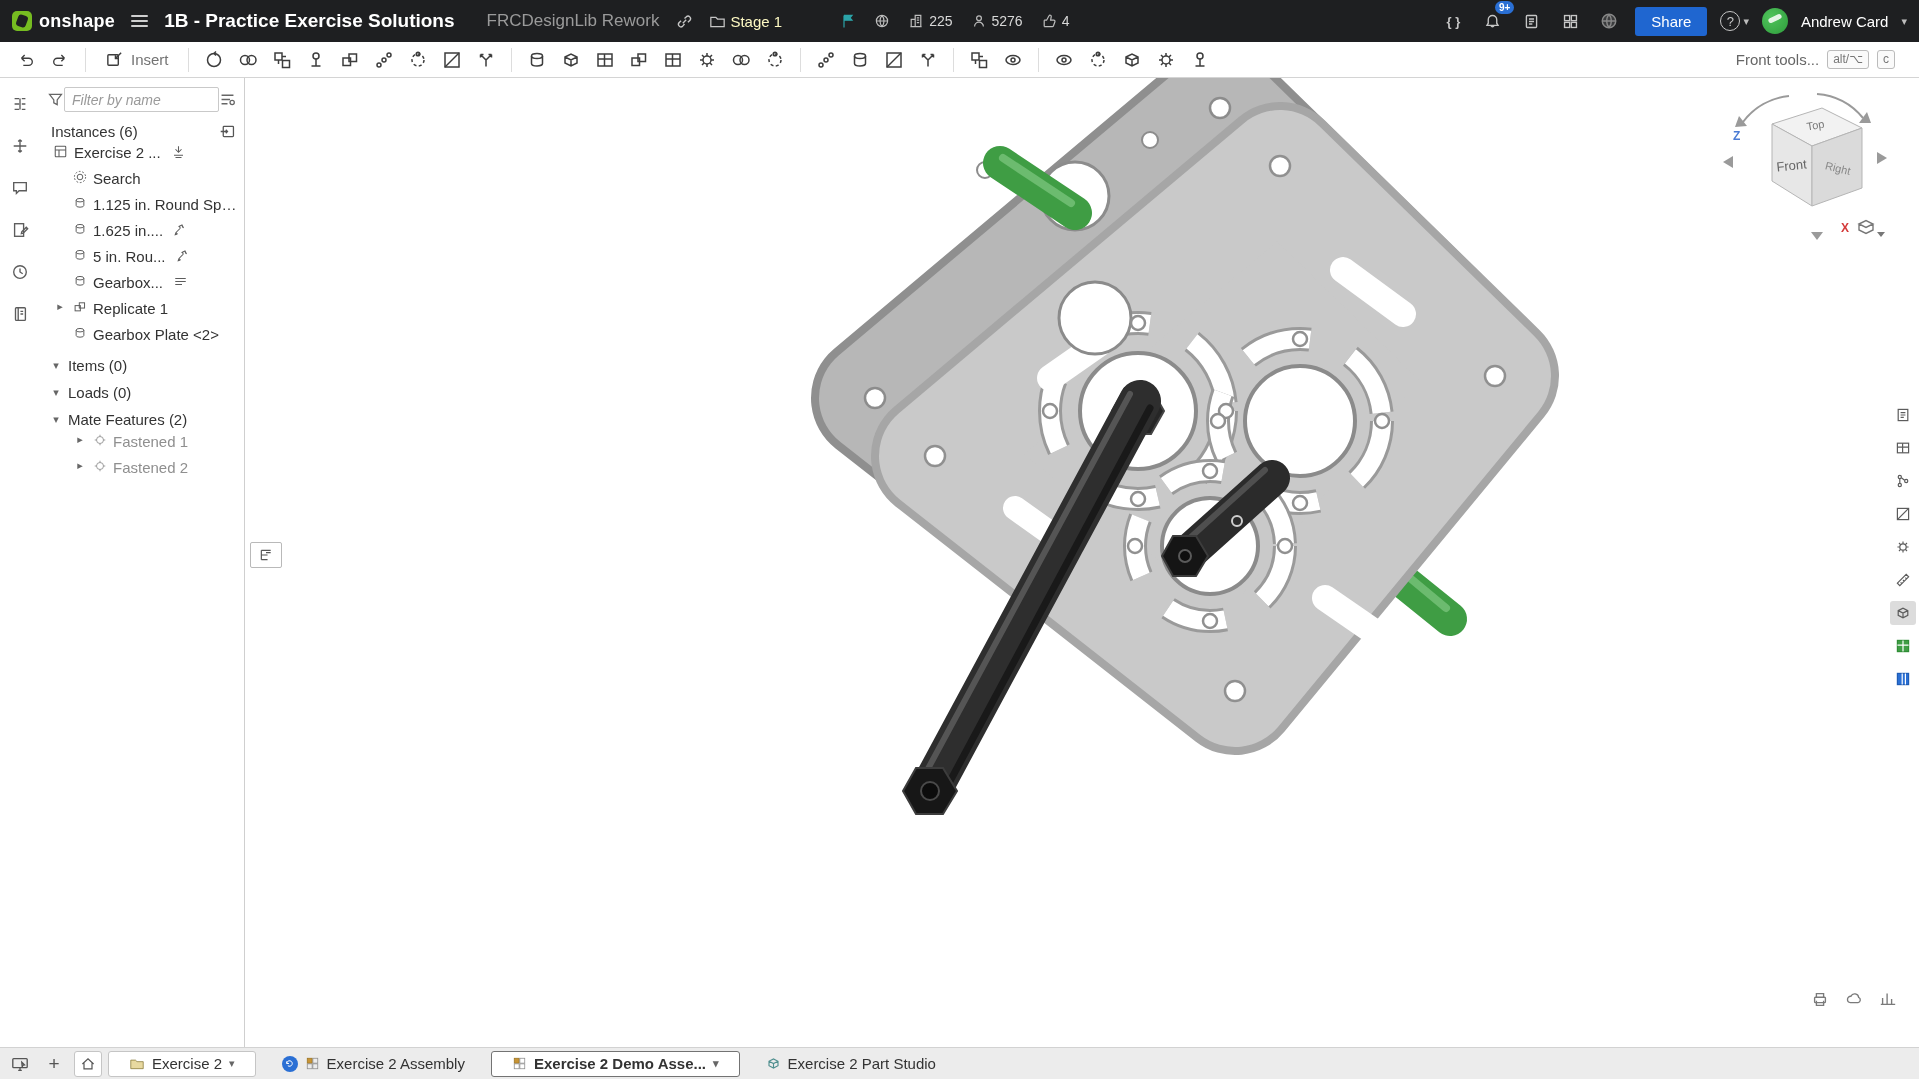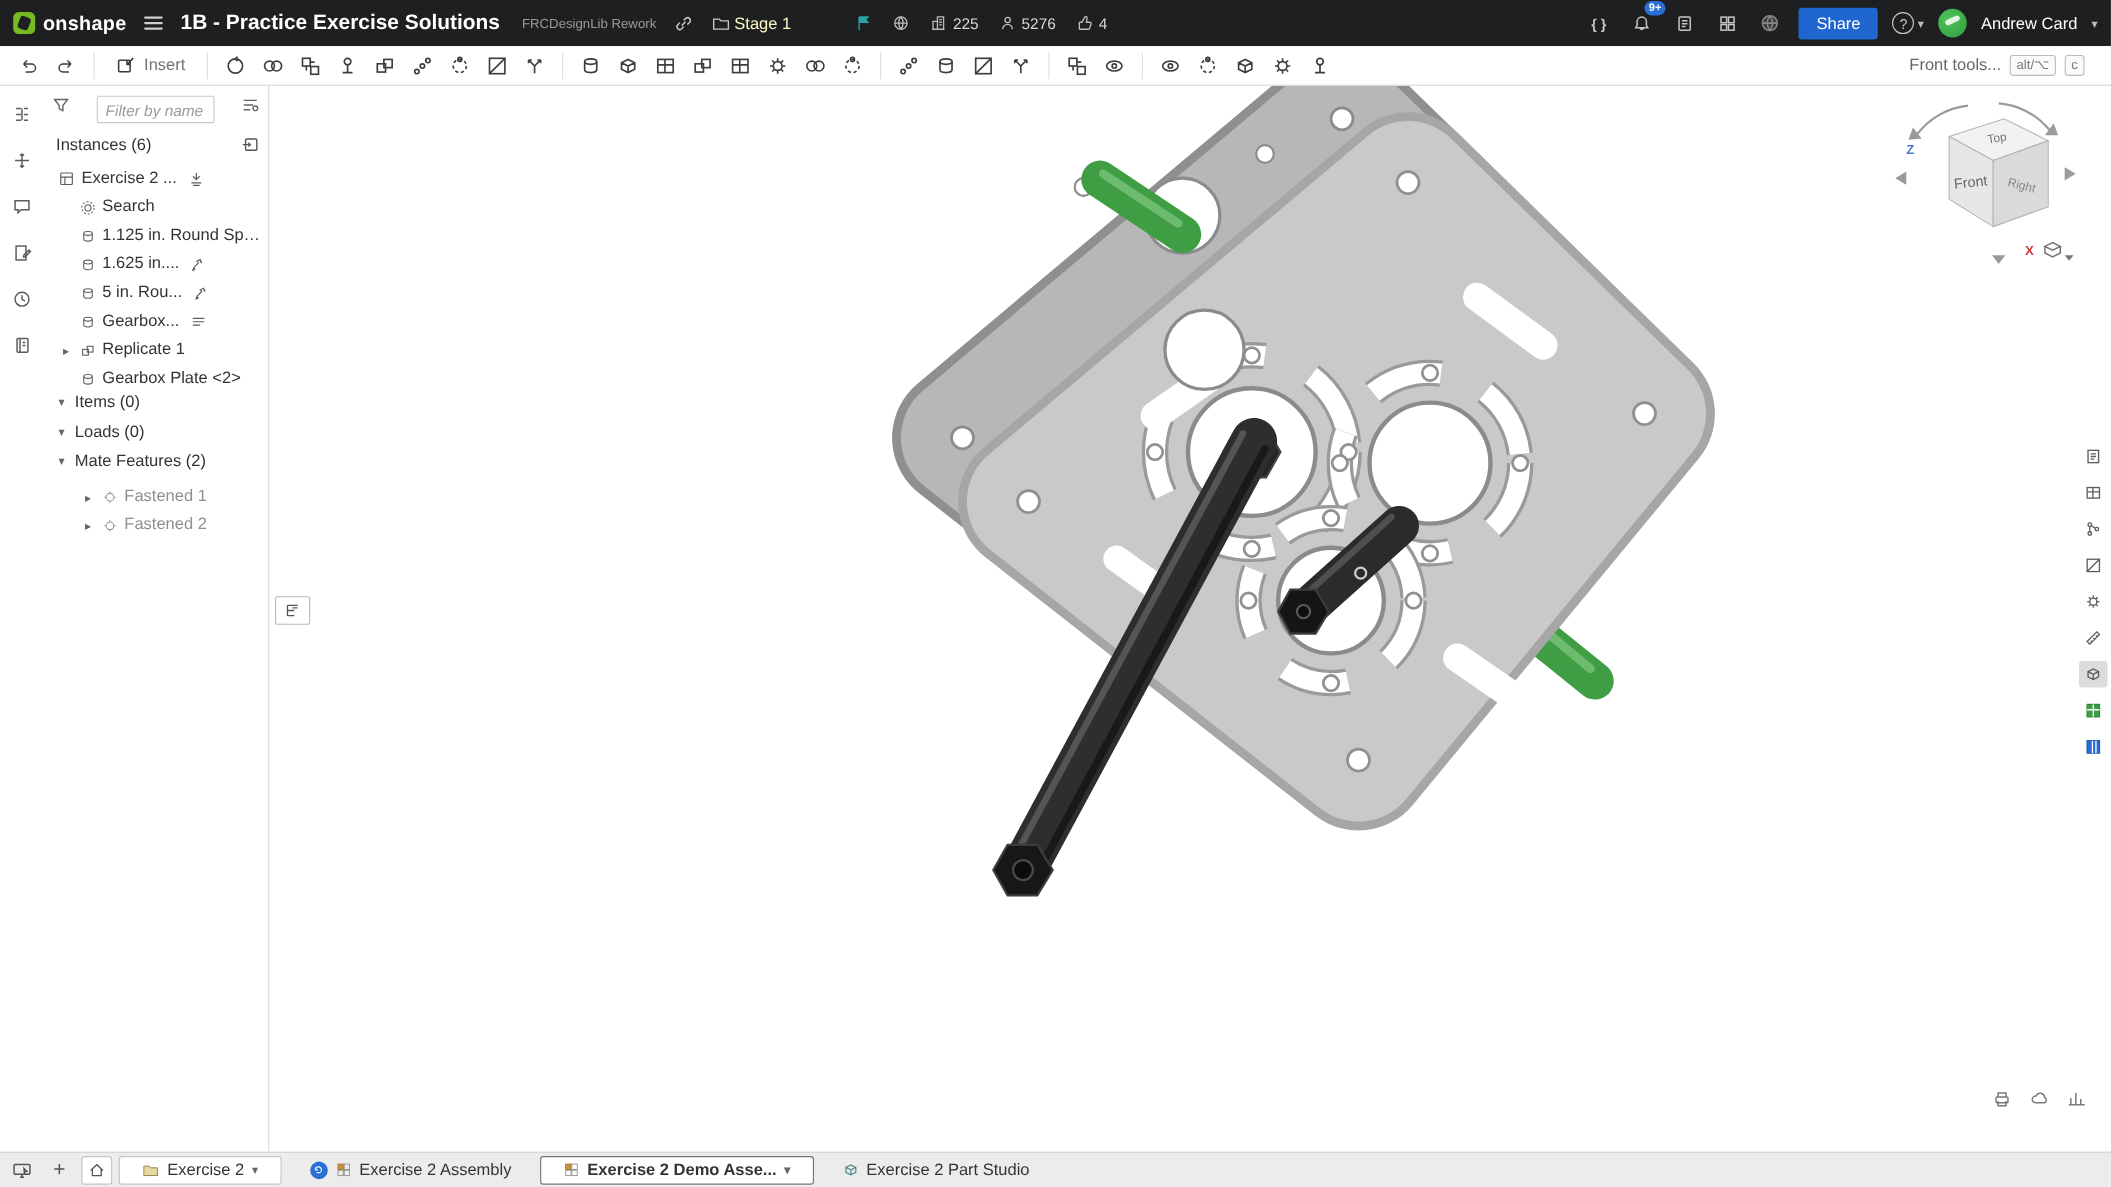--- a/index.html
+++ b/index.html
@@ -9,21 +9,21 @@
 
 
 #hdr{position:absolute;left:0;top:0;width:1919px;height:42px;background:#1e1f21;display:flex;align-items:center;padding:0 12px;gap:12px}
 .logo{display:flex;align-items:center;gap:7px;cursor:pointer}
 .logomark{width:20px;height:20px;border-radius:5px;background:#76bc21;position:relative}
 .logomark::after{content:"";position:absolute;left:5px;top:4px;width:10px;height:12px;border-radius:3px;background:#1e1f21;transform:rotate(20deg)}
 .logotext{color:#fff;font-size:18px;font-weight:bold;letter-spacing:.3px}
 .hamb{display:inline-flex;flex-direction:column;gap:3px;padding:4px;cursor:pointer}
 .hamb i{width:17px;height:2px;background:#cfcfcf;border-radius:1px}
 .doc-title{color:#fff;font-size:19px;font-weight:bold;white-space:nowrap}
-.doc-sub{color:#9a9a9a;font-size:12px;margin-left:8px;white-space:nowrap}
+.doc-sub{color:#9a9a9a;font-size:17px;margin-left:20px;white-space:nowrap}
 .hicon{display:inline-flex;align-items:center;justify-content:center;width:26px;height:26px;cursor:pointer}
 .hicon svg{stroke:#c6c6c6;fill:none;stroke-width:1.6}
 .stage{display:flex;align-items:center;gap:4px;color:#fef9c3;cursor:pointer;font-size:15px}
 .stats{display:flex;align-items:center;gap:18px;margin-left:46px;color:#d8d8d8;font-size:14px}
 .stat{display:flex;gap:5px;cursor:pointer}
 .stat svg{stroke:#bdbdbd;fill:none;stroke-width:1.5}
 .hright{margin-left:auto;display:flex;align-items:center;gap:13px}
 .bellwrap{position:relative}
 .badge{position:absolute;top:-7px;right:-9px;background:#2a6fd4;color:#fff;font-size:10px;font-weight:bold;border-radius:8px;padding:1px 4px}
 .share-btn{background:#1f66d0;color:#fff;border:none;border-radius:3px;font-size:15px;padding:6px 16px;cursor:pointer;font-family:inherit}
@@ -44,28 +44,28 @@
 .search-tools{margin-left:auto;margin-right:14px;display:flex;align-items:center;gap:8px;color:#666;cursor:text;font-size:15px}
 .kbd{border:1px solid #bbb;border-radius:3px;background:#fafafa;color:#777;font-size:12px;padding:1px 5px;line-height:15px}
 
 
 #rail{position:absolute;left:0;top:78px;width:39px;height:969px;background:#fff;display:flex;flex-direction:column;align-items:center;padding-top:12px;gap:14px}
 .rail-btn{width:28px;height:28px;display:flex;align-items:center;justify-content:center;border-radius:3px;cursor:pointer}
 .rail-btn svg{stroke:#5c5c5c;fill:none;stroke-width:1.5}
 
 
 #sidebar{position:absolute;left:39px;top:78px;width:206px;height:969px;background:#fff;border-right:1px solid #cfcfcf;overflow:hidden}
-.filter-row{display:flex;align-items:flex-start;gap:24px;padding:9px 8px 7px 8px}
+.filter-row{display:flex;align-items:center;gap:0;padding:9px 8px 7px 8px}
 .filter-row svg{stroke:#666;fill:none;stroke-width:1.5}
 #filter-input{flex:1;height:25px;border:1px solid #c9c9c9;border-radius:2px;padding:0 7px;font-size:14px;font-style:italic;color:#333;font-family:inherit;min-width:0}
 #filter-input::placeholder{color:#9a9a9a}
 .inst-hd{display:flex;align-items:center;padding:4px 8px 4px 12px;font-size:15px;color:#333}
 .inst-hd .sp{flex:1}
 .inst-hd svg{stroke:#555;fill:none;stroke-width:1.5}
-.trow{display:flex;align-items:flex-end;height:26px;gap:6px;font-size:15px;color:#333;cursor:pointer;padding-right:6px}
+.trow{display:flex;align-items:flex-start;height:26px;gap:6px;font-size:15px;color:#333;cursor:pointer;padding-right:6px}
 .trow .ticon svg,.trow .taux svg{stroke:#5c5c5c;fill:none;stroke-width:1.4}
 .trow .tlabel{white-space:nowrap;overflow:hidden;text-overflow:ellipsis}
 .trow .taux{margin-left:4px;display:inline-flex}
 .tcaret{width:14px;text-align:center;color:#666;font-size:11px;flex:none}
 .muted{color:#8f8f8f}
 .ind1{padding-left:14px}.ind2{padding-left:34px}
 .sec{display:flex;align-items:center;gap:5px;height:27px;padding-left:10px;font-size:15px;color:#333;cursor:pointer}
 
 
 #viewport{position:absolute;left:245px;top:78px;width:1674px;height:969px;background:#fff;overflow:hidden}

